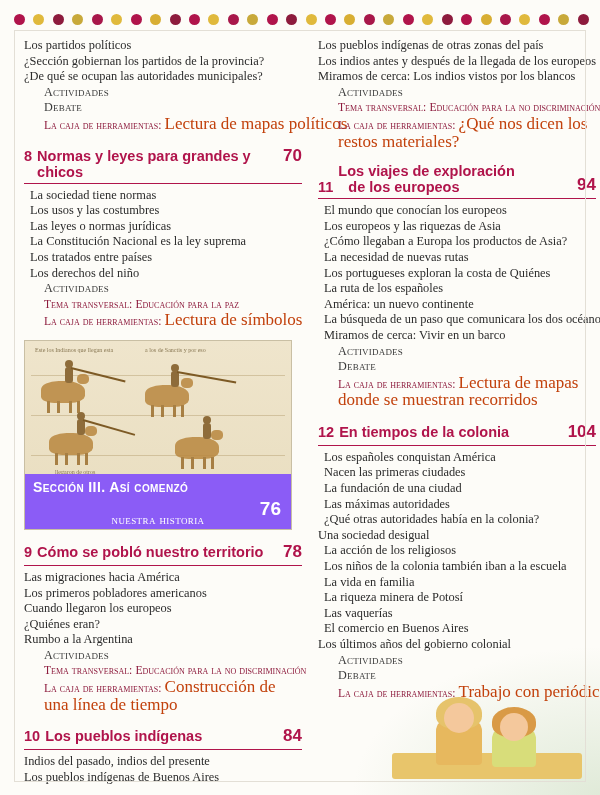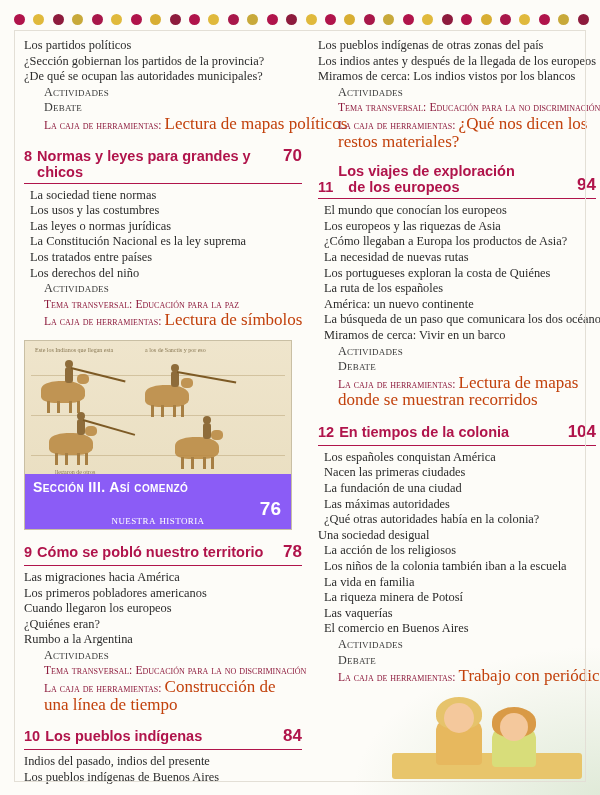--- a/index.html
+++ b/index.html
@@ -466,20 +466,21 @@
     <div class="entry indent-1">La fundación de una ciudad</div>
     <div class="entry indent-1">Las máximas autoridades</div>
     <div class="entry indent-1">¿Qué otras autoridades había en la colonia?</div>
     <div class="entry">Una sociedad desigual</div>
     <div class="entry indent-1">La acción de los religiosos</div>
     <div class="entry indent-1">Los niños de la colonia también iban a la escuela</div>
     <div class="entry indent-1">La vida en familia</div>
     <div class="entry indent-1">La riqueza minera de Potosí</div>
     <div class="entry indent-1">Las vaquerías</div>
     <div class="entry indent-1">El comercio en Buenos Aires</div>
+    <div class="entry">Los últimos años del gobierno colonial</div>
     <div class="entry indent-2 small-caps">Actividades</div>
     <div class="entry indent-2 small-caps">Debate</div>
     <div class="entry indent-2">
       <span class="caja">La caja de herramientas:</span>
       <span class="caja-text">Trabajo con periódicos</span>
     </div>
   </div>
 
   <div class="kids">
     <div class="desk"></div>

